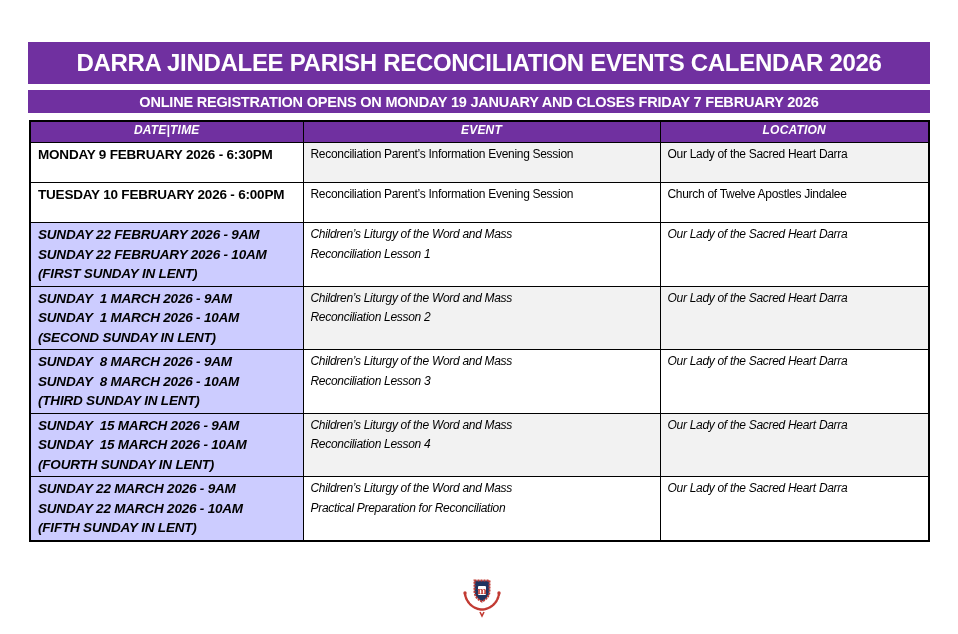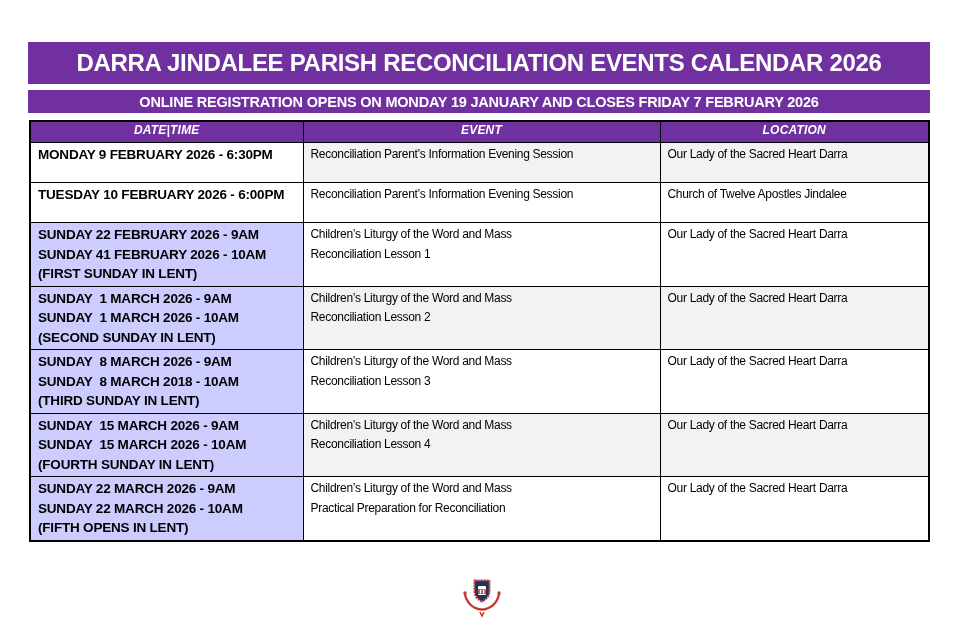--- a/index.html
+++ b/index.html
@@ -28,21 +28,21 @@
   .cal th, .cal td {
     border: 1px solid #000; vertical-align: top;
     padding: 2px 6px 2px 7px; overflow: hidden;
   }
   .cal th {
     background: #7030A0; color: #fff; font-style: italic;
     font-weight: bold; font-size: 12px; text-align: center;
     height: 17px; padding: 1px 0 2px 0; letter-spacing: 0.2px;
   }
   .col-date { width: 273px; } .col-event { width: 357px; } .col-loc { width: 269px; }
-  tr.h40 td { height: 35px; } tr.h60 td { height: 55px; }
+  tr.h40 td { height: 35px; } tr.h60 td { height: 55px; font-style: italic; }
   
   tr.band td { background: #F2F2F2; }
   tr td.c-date { background: #FFFFFF; }
   tr.lent td.c-date { background: #CCCCFF; }
   .dl { font-weight: bold; font-size: 13.5px; line-height: 19.5px; white-space: pre-wrap; letter-spacing: -0.2px; }
   .el, .ll { font-size: 12px; line-height: 19.5px; letter-spacing: -0.3px; }
   .c-event { padding-left: 9px; }
   .c-loc { padding-left: 9px; }
   .crest {
     position: absolute; left: 461px; top: 579px; width: 42px; height: 40px;
@@ -88,21 +88,21 @@
         </td>
     <td class="c-loc">
           <div class="ll">Church of Twelve Apostles Jindalee</div>
         </td>
   </tr>
 
 
   <tr class="h60 lent">
     <td class="c-date">
       <div class="dl">SUNDAY 22 FEBRUARY 2026 - 9AM</div>
-      <div class="dl">SUNDAY 41 FEBRUARY 2026 - 10AM</div>
+      <div class="dl">SUNDAY 22 FEBRUARY 2026 - 10AM</div>
       <div class="dl">(FIRST SUNDAY IN LENT)</div>
     </td>
     <td class="c-event">
       <div class="el">Children’s Liturgy of the Word and Mass</div>
       <div class="el">Reconciliation Lesson 1</div>
     </td>
     <td class="c-loc">
           <div class="ll">Our Lady of the Sacred Heart Darra</div>
         </td>
   </tr>
@@ -118,21 +118,21 @@
       <div class="el">Reconciliation Lesson 2</div>
     </td>
     <td class="c-loc">
           <div class="ll">Our Lady of the Sacred Heart Darra</div>
         </td>
   </tr>
 
   <tr class="h60 lent">
     <td class="c-date">
       <div class="dl">SUNDAY  8 MARCH 2026 - 9AM</div>
-      <div class="dl">SUNDAY  8 MARCH 2018 - 10AM</div>
+      <div class="dl">SUNDAY  8 MARCH 2026 - 10AM</div>
       <div class="dl">(THIRD SUNDAY IN LENT)</div>
     </td>
     <td class="c-event">
       <div class="el">Children’s Liturgy of the Word and Mass</div>
       <div class="el">Reconciliation Lesson 3</div>
     </td>
     <td class="c-loc">
           <div class="ll">Our Lady of the Sacred Heart Darra</div>
         </td>
   </tr>
@@ -149,21 +149,21 @@
     </td>
     <td class="c-loc">
           <div class="ll">Our Lady of the Sacred Heart Darra</div>
         </td>
   </tr>
 
   <tr class="h60 lent">
     <td class="c-date">
       <div class="dl">SUNDAY 22 MARCH 2026 - 9AM</div>
       <div class="dl">SUNDAY 22 MARCH 2026 - 10AM</div>
-      <div class="dl">(FIFTH OPENS IN LENT)</div>
+      <div class="dl">(FIFTH SUNDAY IN LENT)</div>
     </td>
     <td class="c-event">
       <div class="el">Children’s Liturgy of the Word and Mass</div>
       <div class="el">Practical Preparation for Reconciliation</div>
     </td>
     <td class="c-loc">
           <div class="ll">Our Lady of the Sacred Heart Darra</div>
         </td>
   </tr>
 </tbody>

